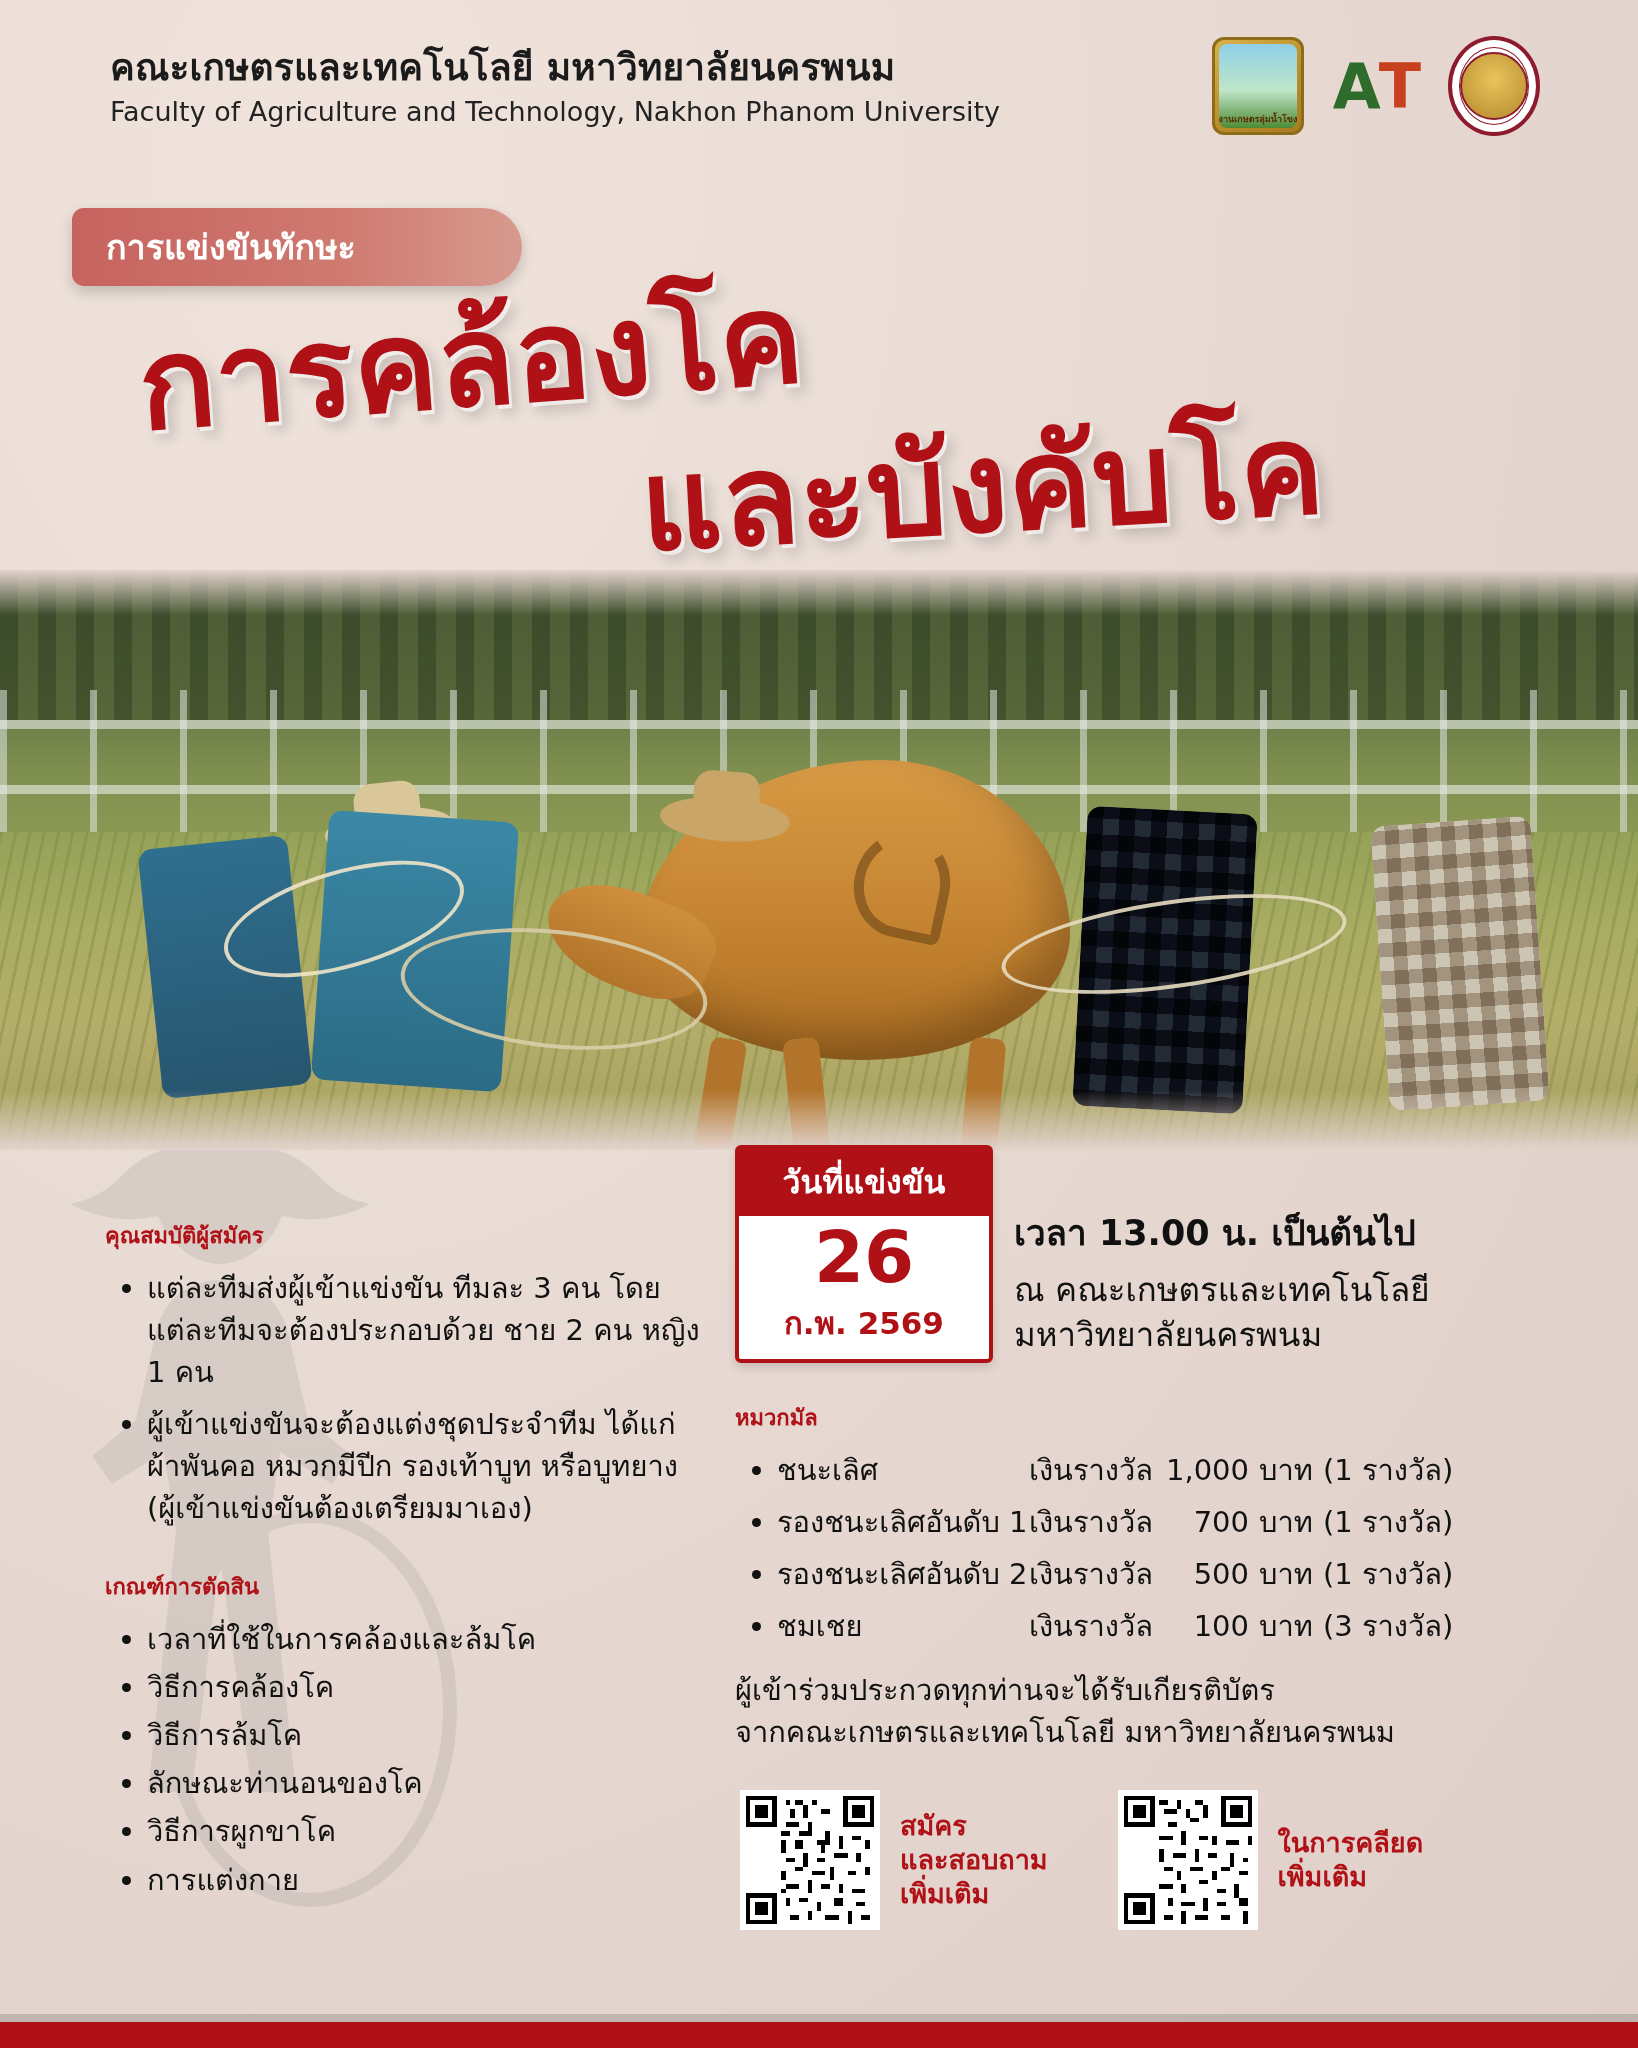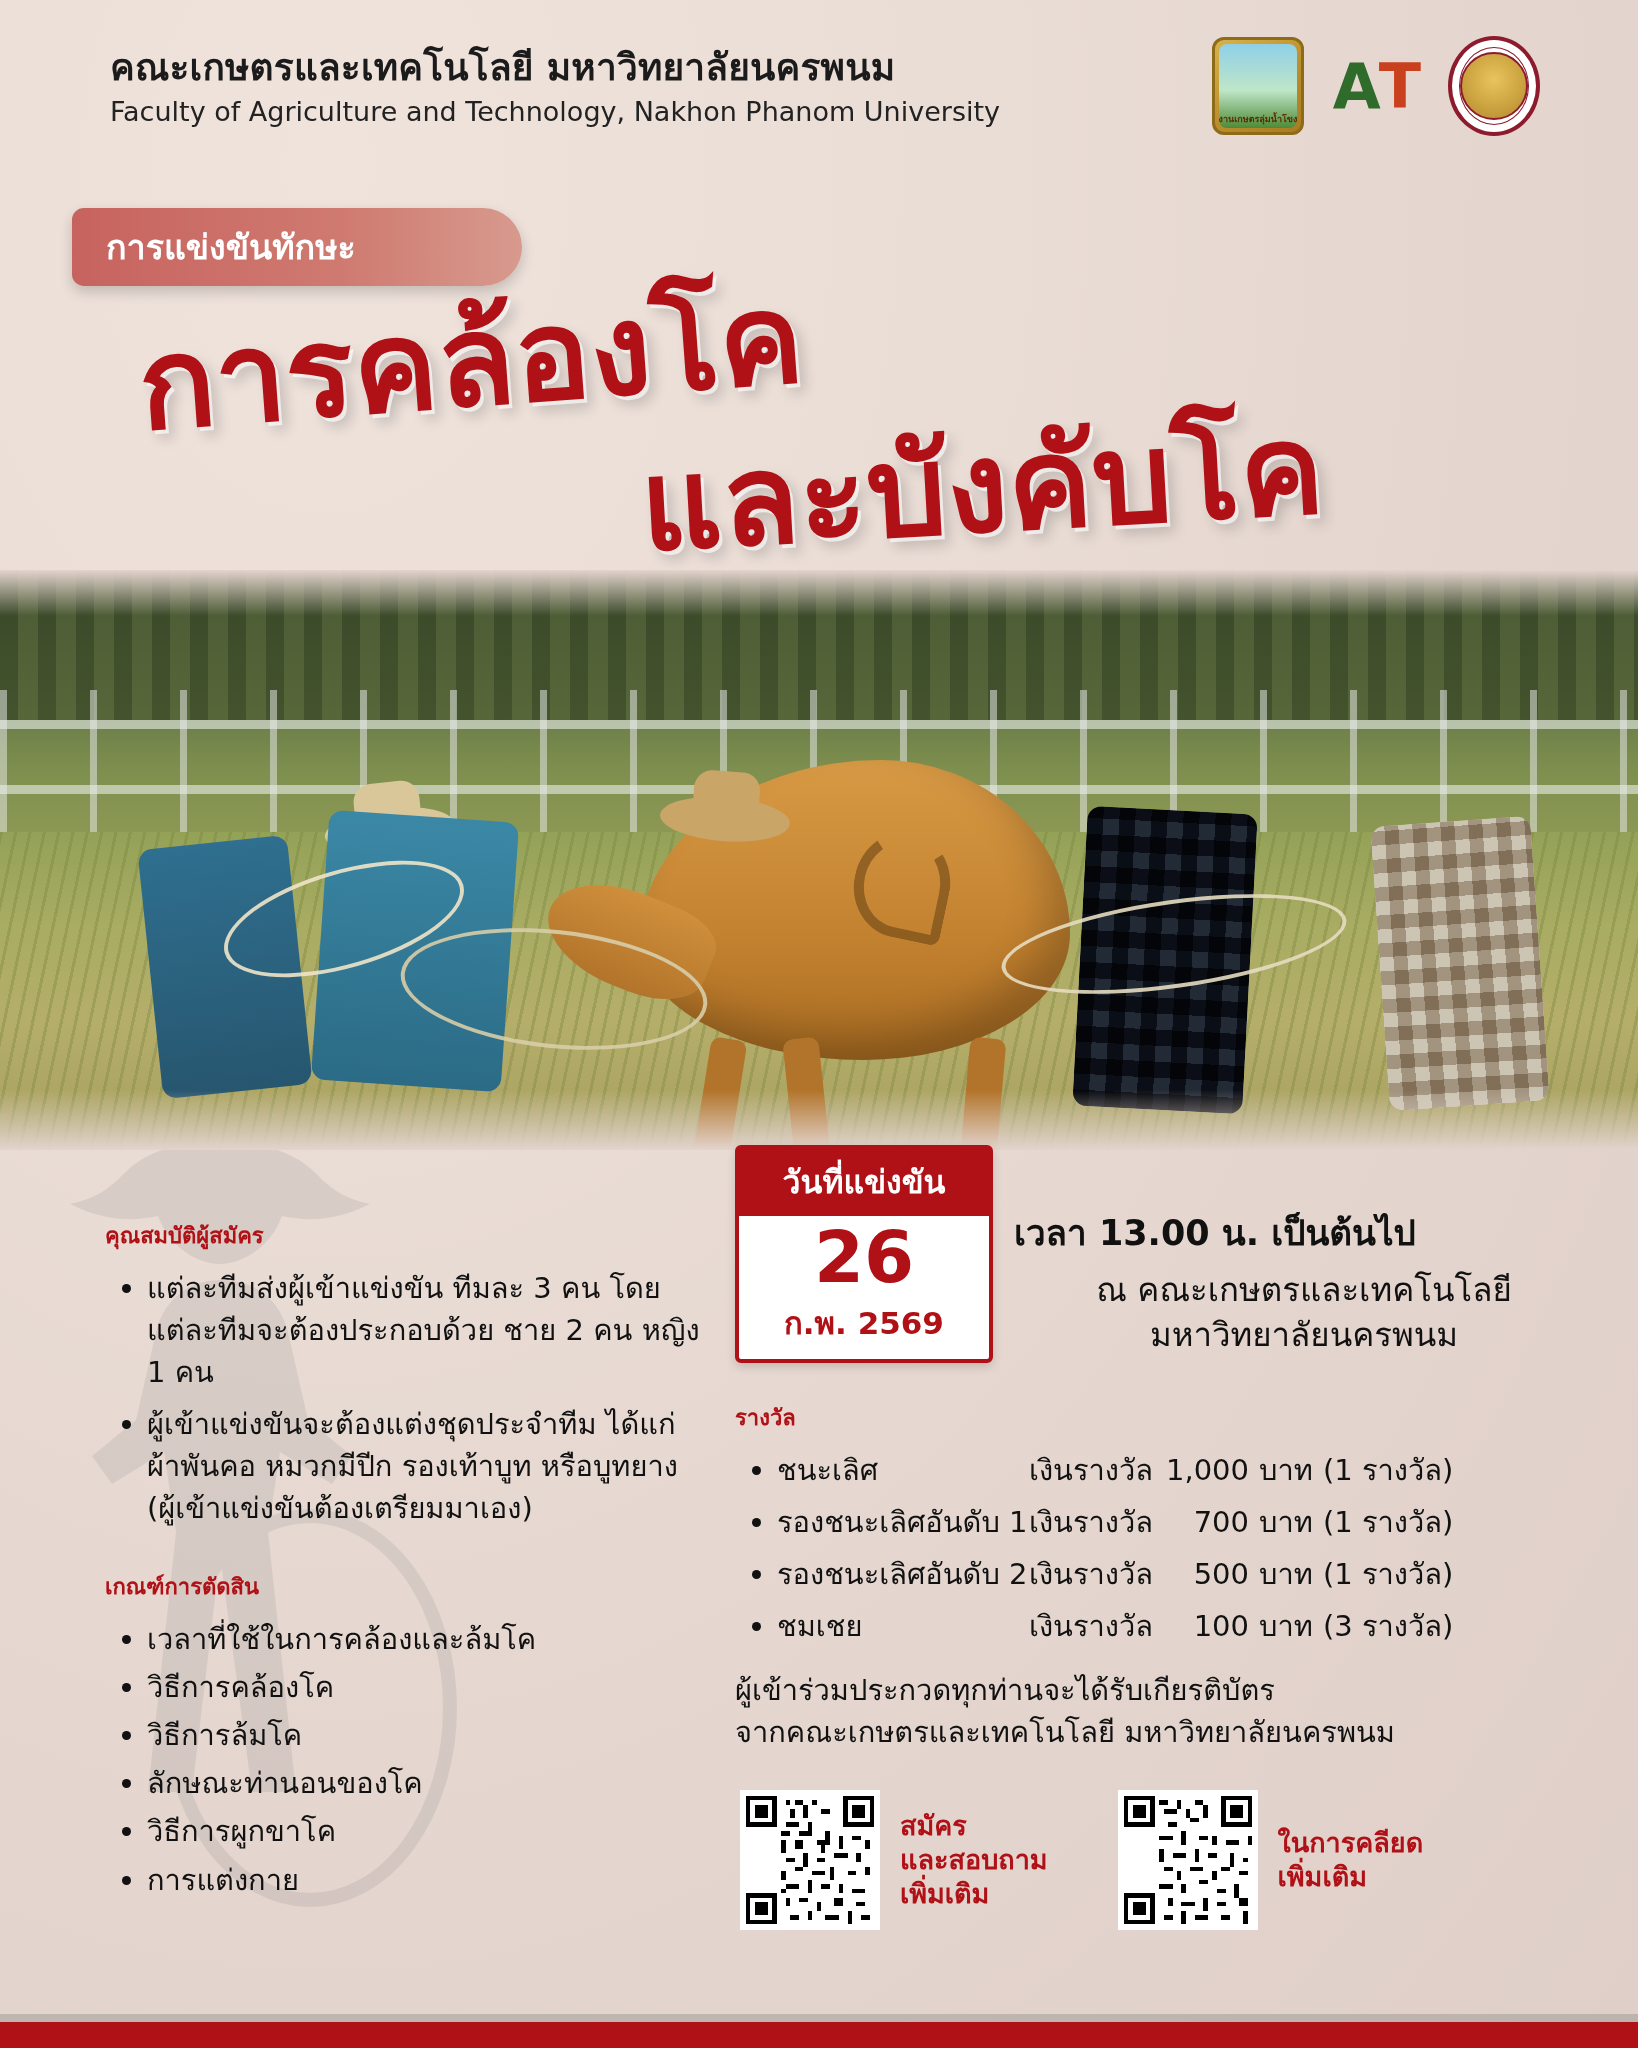--- a/index.html
+++ b/index.html
@@ -142,21 +142,21 @@
     text-align:center;padding:7px 0 9px;
   }
   .date-badge .day{
     color:#b01117;font-size:72px;font-weight:bold;text-align:center;line-height:1.05;margin-top:4px;
   }
   .date-badge .my{
     color:#b01117;font-size:31px;font-weight:bold;text-align:center;margin-top:2px;
   }
   .when{position:absolute;left:1014px;top:1205px;width:580px;}
   .when .time{font-size:35px;font-weight:bold;color:#111;}
-  .when .place{font-size:33px;color:#111;line-height:1.35;margin-top:8px;text-align:center;}
+  .when .place{font-size:33px;color:#111;line-height:1.35;margin-top:8px;}
   
   .col-left{position:absolute;left:105px;top:1218px;width:600px;}
   h3.sec{color:#b01117;font-size:22px;font-weight:bold;margin:0 0 14px;}
   ul.bul{margin:0;padding-left:42px;}
   ul.bul li{font-size:29px;color:#111;line-height:1.45;margin-bottom:10px;}
   ul.tight li{margin-bottom:6px;}
   .col-left .sec2{margin-top:40px;}
   
   .col-right{position:absolute;left:735px;top:1400px;width:800px;}
   .prize-list{margin:0;padding-left:42px;}
@@ -275,21 +275,21 @@
       <li>เวลาที่ใช้ในการคล้องและล้มโค</li>
       <li>วิธีการคล้องโค</li>
       <li>วิธีการล้มโค</li>
       <li>ลักษณะท่านอนของโค</li>
       <li>วิธีการผูกขาโค</li>
       <li>การแต่งกาย</li>
     </ul>
   </div>
 
   <div class="col-right">
-    <h3 class="sec">รางวัล</h3>
+    <h3 class="sec">หมวกมัล</h3>
     <ul class="bul prize-list">
       <li>
         <span class="prize-name">ชนะเลิศ</span><span class="prize-lbl">เงินรางวัล</span><span class="prize-amt">1,000</span><span class="prize-unit">บาท</span><span class="prize-cnt">(1 รางวัล)</span>
       </li>
       <li>
         <span class="prize-name">รองชนะเลิศอันดับ 1</span><span class="prize-lbl">เงินรางวัล</span><span class="prize-amt">700</span><span class="prize-unit">บาท</span><span class="prize-cnt">(1 รางวัล)</span>
       </li>
       <li>
         <span class="prize-name">รองชนะเลิศอันดับ 2</span><span class="prize-lbl">เงินรางวัล</span><span class="prize-amt">500</span><span class="prize-unit">บาท</span><span class="prize-cnt">(1 รางวัล)</span>
       </li>

